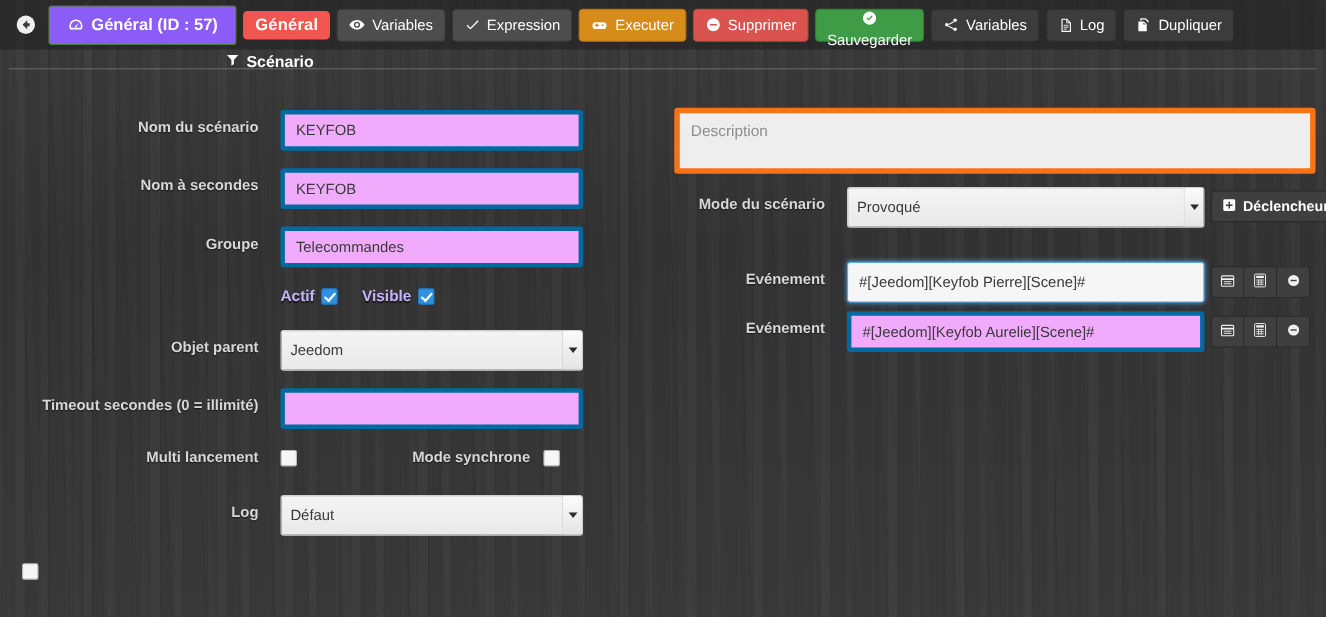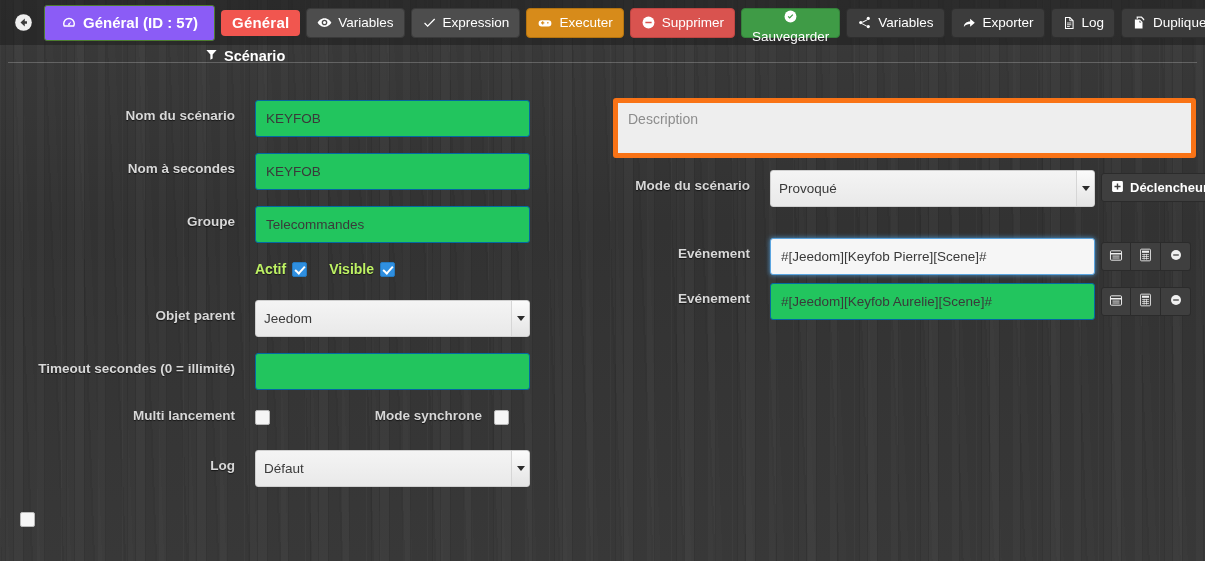--- a/index.html
+++ b/index.html
@@ -111,22 +111,22 @@
     font-size: 13.5px;
     font-weight: 700;
     color: #d8d8d8;
     text-align: right;
     line-height: 1.25;
     padding-top: 8px;
     text-shadow: 0 1px 1px rgba(0,0,0,0.6);
   }
 
   .finput {
-    background: #22c55e;
-    border: 1px solid #0369a1;
+    background: #f0abfc;
+    border: 4px solid #0369a1;
     border-radius: 3px;
     height: 37px;
     font-size: 13.5px;
     color: #3a3a3a;
     padding: 0 10px;
     font-family: "Liberation Sans", sans-serif;
     outline: none;
   }
   .finput::placeholder { color: #9a9a9a; }
 
@@ -191,21 +191,21 @@
     content: "";
     position: absolute;
     left: 4px; top: 1px;
     width: 4px; height: 8px;
     border: solid #ffffff;
     border-width: 0 2px 2px 0;
     transform: rotate(42deg);
   }
 
   .inline-lbl {
-    font-size: 14px; font-weight: 700; color: #bef264;
+    font-size: 14px; font-weight: 700; color: #c4b5fd;
     text-shadow: 0 1px 1px rgba(0,0,0,0.6);
     margin-right: 6px;
   }
 
   
   .trigger-btn {
     height: 29px;
     display: inline-flex; align-items: center; gap: 6px;
     padding: 0 9px;
     border-radius: 3px;
@@ -316,28 +316,20 @@
       <svg width="15" height="15" viewBox="0 0 24 24" fill="#fff">
         <circle cx="18" cy="5.5" r="2.6"></circle>
           <circle cx="6" cy="12" r="2.6"></circle>
           <circle cx="18" cy="18.5" r="2.6"></circle>
         <path d="M8.3 10.9 15.8 7l.7 1.4-7.5 3.9zM8.3 13.1l7.5 3.9-.7 1.4-7.5-3.9z"></path>
       </svg>
     </span>
     <span>Variables</span>
   </button>
 
-  <button class="tb-btn darker">
-    <span class="ic">
-      <svg width="15" height="15" viewBox="0 0 24 24" fill="#fff">
-        <path d="M3 19c0-6 4.5-8.6 10-8.8V6l7.5 6.4L13 18.8v-4.3C8.6 14.6 5.4 15.8 3 19z"></path>
-      </svg>
-    </span>
-    <span>Exporter</span>
-  </button>
 
   <button class="tb-btn darker">
     <span class="ic">
       <svg width="14" height="14" viewBox="0 0 24 24" fill="none" stroke="#fff" stroke-width="1.8">
         <path d="M6 2.6h7.5L19 8.2v13.2H6z"></path>
         <path d="M13.3 2.8v5.3H18.7" stroke-width="1.5"></path>
         <path d="M8.6 12h7.4M8.6 15h7.4M8.6 18h4.8" stroke-width="1.4"></path>
       </svg>
     </span>
     <span>Log</span>
@@ -405,21 +397,21 @@
             <i></i>
           </span>
       </div>
     </div>
 
     <div class="frow" style="left:0; top:278px;">
       <div class="flabel" style="width:235px;">Timeout secondes (0 = illimité)</div>
       <input class="finput" style="width: 275px; margin-left: 20px;" value="">
     </div>
 
-    <div class="frow" style="left:0; top:333px; align-items:flex-end;">
+    <div class="frow" style="left:0; top:333px; align-items:center;">
       <div class="flabel" style="width:235px; padding-top:0;">Multi lancement</div>
       <input type="checkbox" class="cbx" style="margin-left: 20px;">
       <div class="flabel" style="width:180px; padding-top:0; margin-left:32px;">Mode synchrone</div>
       <input type="checkbox" class="cbx" style="margin-left: 12px;">
     </div>
 
     <div class="frow" style="left:0; top:375px;">
       <div class="flabel" style="width:235px;">Log</div>
       <div class="selwrap" style="margin-left:20px;">
         <select class="fselect" style="width:275px;">

